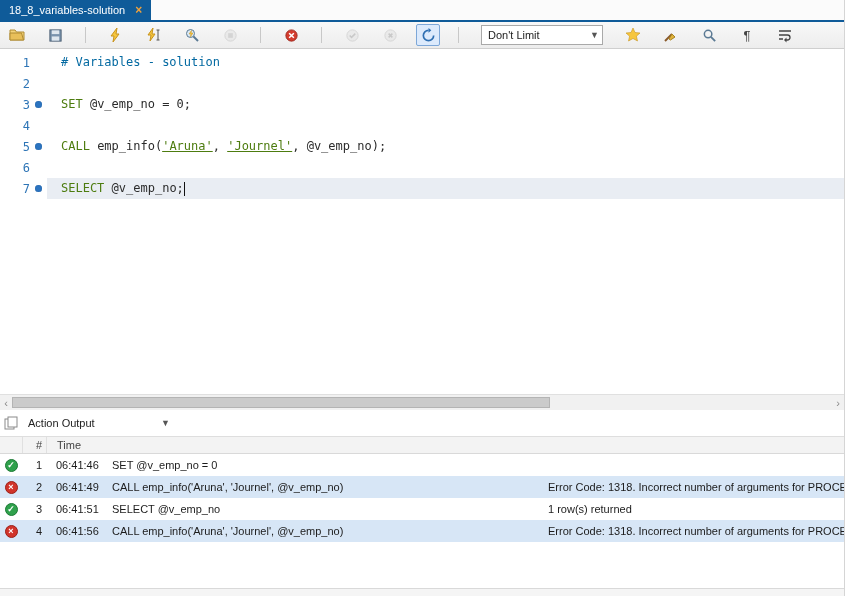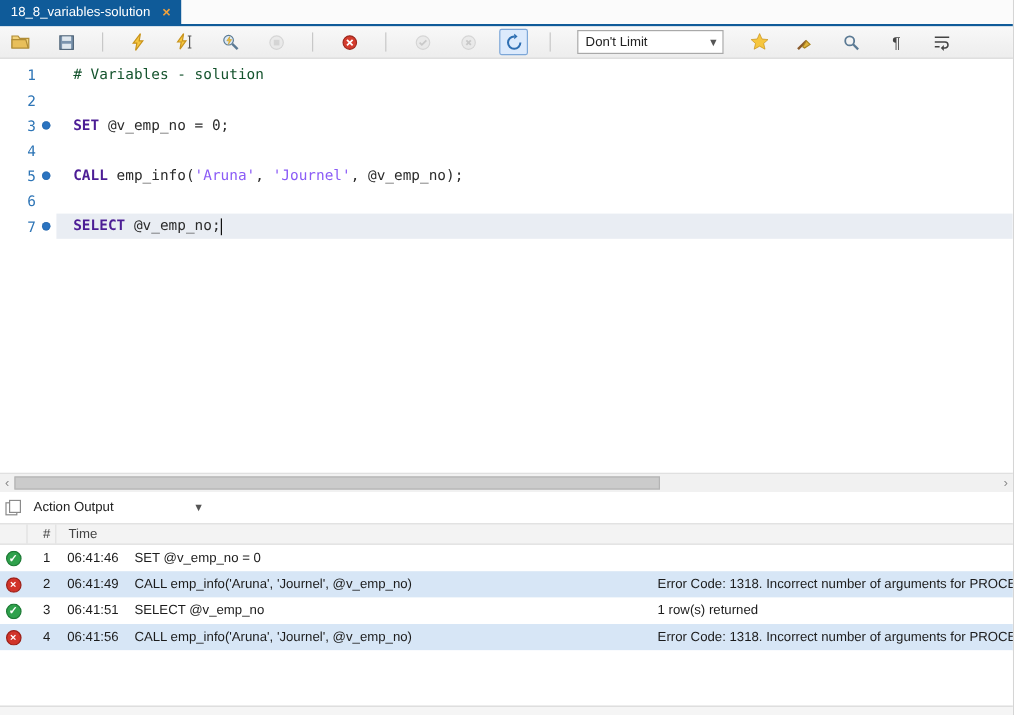--- a/index.html
+++ b/index.html
@@ -34,23 +34,23 @@
   
   .editor { height:345px; background:#fff; padding-top:3px;
             font-family:"DejaVu Sans Mono", monospace; font-size:12px; overflow:hidden; }
   .code-line { display:flex; height:21px; align-items:center; white-space:pre; }
   .ln { width:30px; text-align:right; color:#2e75b6; flex:none; }
   .mark { width:17px; flex:none; display:flex; align-items:center; justify-content:center; }
   .mark.on::before { content:''; width:7px; height:7px; border-radius:50%;
                      background:#2c74c0; box-shadow:inset 0 0 1px #16508e; }
   .code-area { flex:1; padding-left:14px; height:21px; line-height:21px; }
   .code-area.current { background:#e9edf3; }
-  .tok-comment { color:#14532d; }
-  .tok-keyword { color:#4c1d95; font-weight:bold; }
-  .tok-string  { color:#8b5cf6; }
+  .tok-comment { color:#0369a1; }
+  .tok-keyword { color:#4d7c0f; font-weight:normal; }
+  .tok-string  { color:#4d7c0f;text-decoration:underline; }
   .tok-plain   { color:#2b2b2b; }
   .caret { display:inline-block; width:1px; height:14px; background:#111;
            vertical-align:middle; }
 
   
   .hscroll { height:16px; background:#f1f1f1; border-top:1px solid #e0e0e0;
              position:relative; }
   .hs-arrow { position:absolute; top:0; height:15px; width:12px; color:#8a8a8a;
               font-size:11px; display:flex; align-items:center; justify-content:center; }
   .hs-arrow.left { left:0; }

